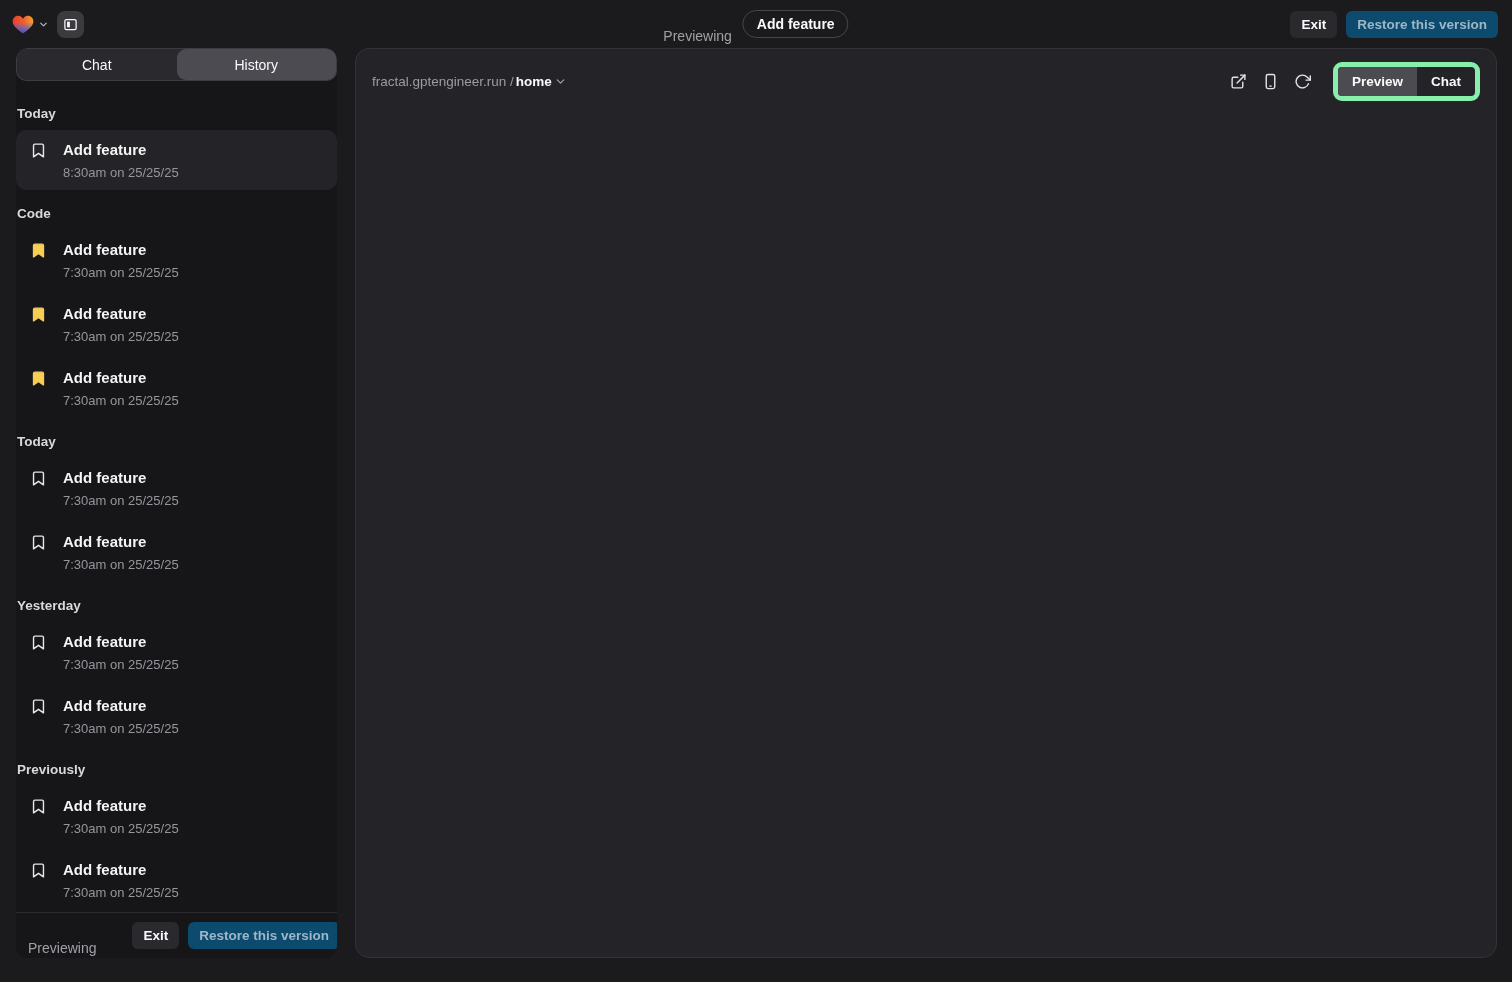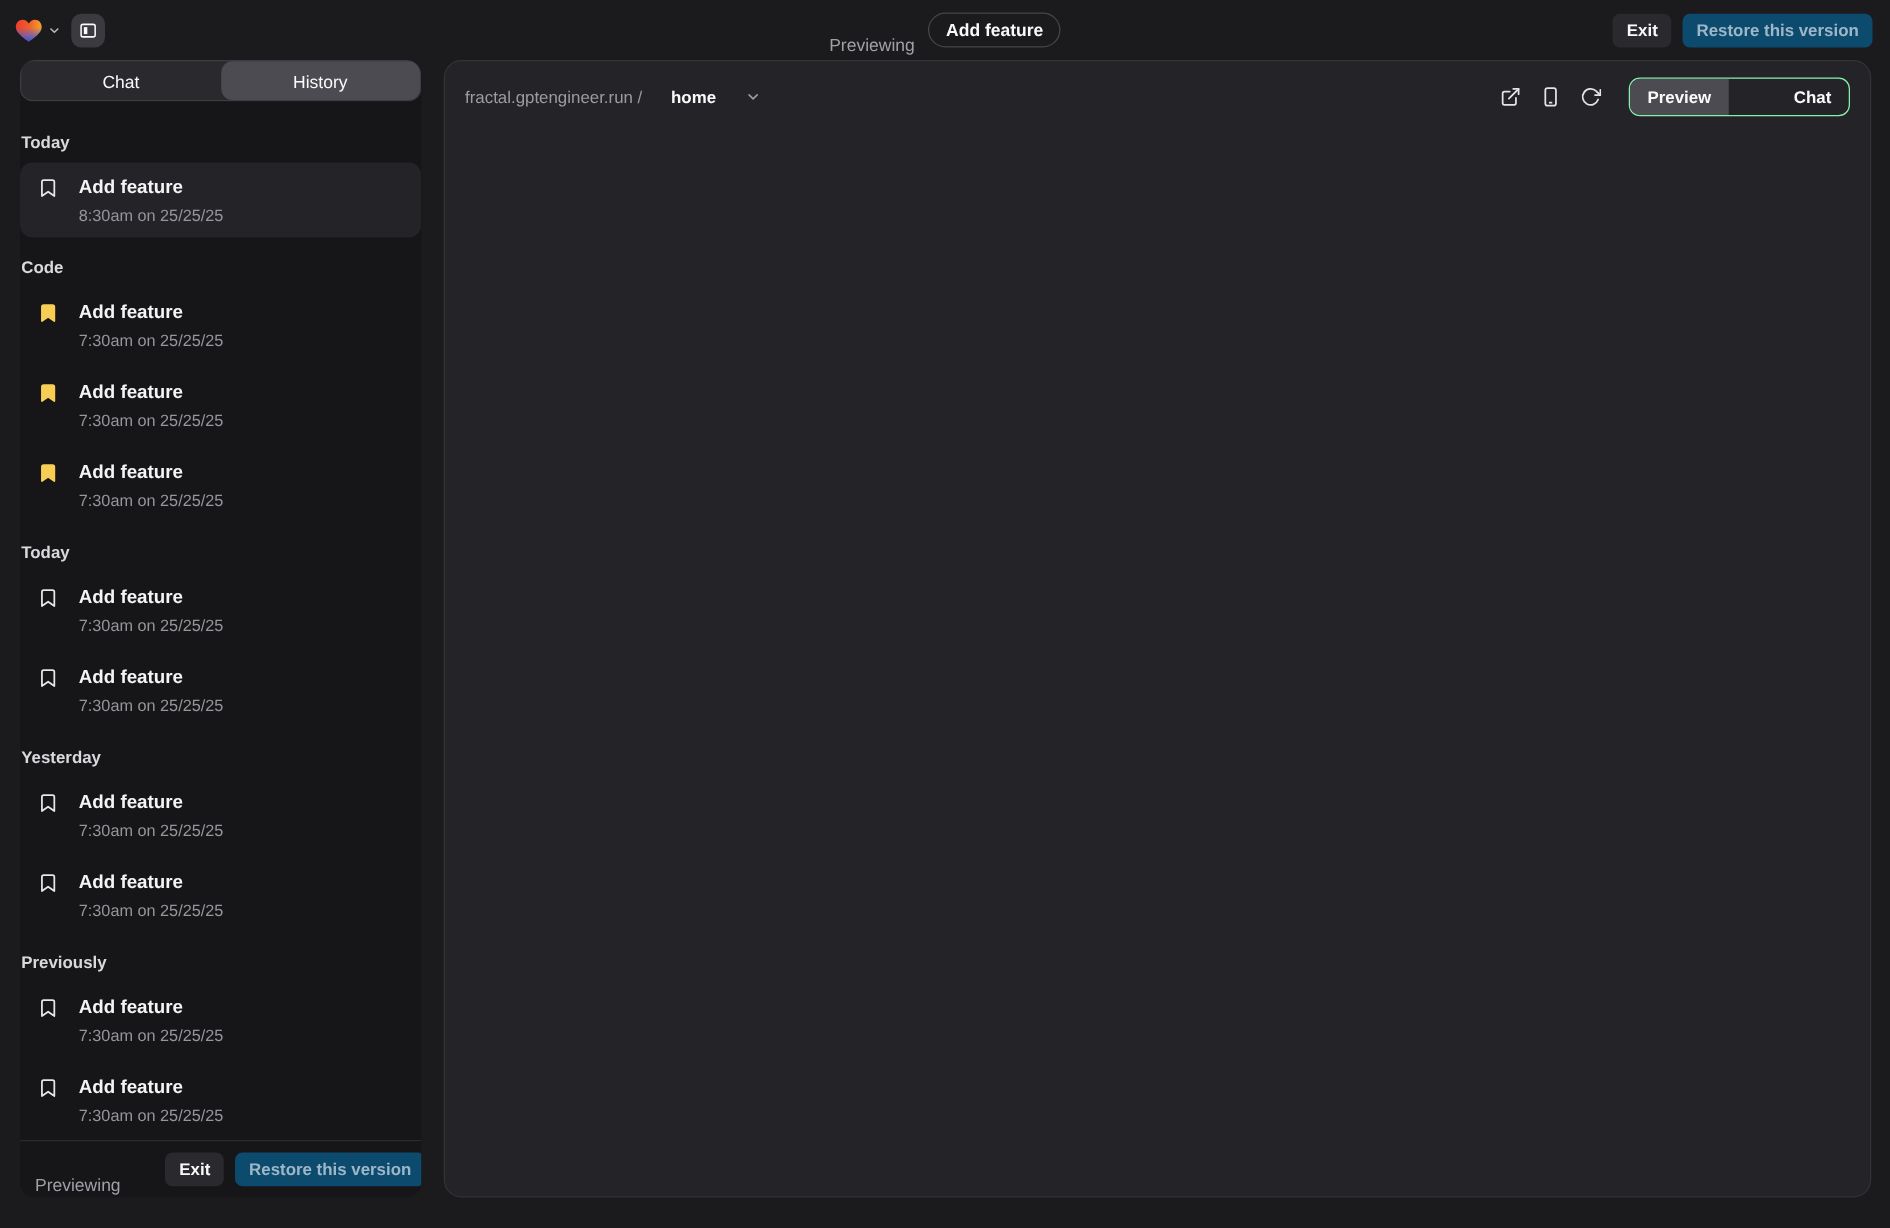--- a/index.html
+++ b/index.html
@@ -102,34 +102,33 @@
     background: #242428;
     border: 1px solid #323237;
     border-radius: 14px;
     display: flex; flex-direction: column;
   }
   .preview-header {
     display: flex; align-items: center; justify-content: space-between;
     padding: 13px 16px 10px 16px;
   }
   .url-group {
-    display: flex; align-items: center; gap: 23px;
+    display: flex; align-items: center; gap: 2px;
     background: none; border: none; font-size: 13.5px;
   }
   .url-prefix { color: #9b9ba1; }
   .url-page { color: #fafafa; font-weight: bold; }
   .chev { color: #9b9ba1; display: flex; }
 
   .preview-actions { display: flex; align-items: center; gap: 15px; }
   .icon-btn { background: none; border: none; color: #e3e3e6; display: flex; padding: 0; }
   .segmented {
     display: flex; margin-left: 7px;
-    border: 1px solid #86efac; border-radius: 9px;
+    border: 5px solid #86efac; border-radius: 9px;
     overflow: hidden;
-    gap: 38px;
   }
   .seg {
     padding: 7px 14px; font-size: 13.5px; font-weight: bold;
     color: #fafafa; background: transparent; border: none;
   }
   .seg.active { background: #4b4b51; }
 
   .preview-body { flex: 1; }
 </style>
 </head>

